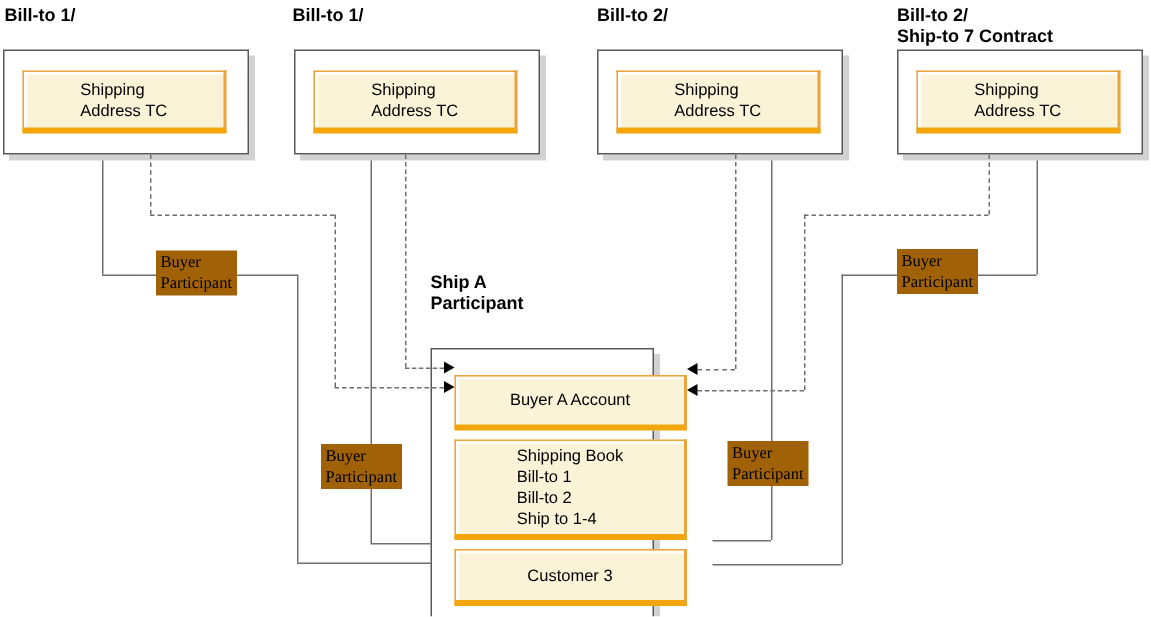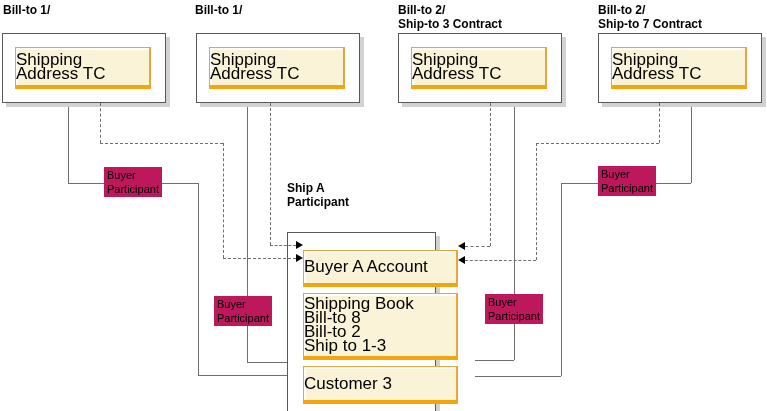--- a/index.html
+++ b/index.html
@@ -2,54 +2,54 @@
 <html><head>
 <meta charset="utf-8">
 <style>
   html,body{margin:0;padding:0;background:#fff;}
   #canvas{
     position:relative;width:767px;height:411px;background:#fff;
     font-family:"Liberation Sans", sans-serif;color:#000;overflow:hidden;
   }
   
   .title{position:absolute;font-size:12px;font-weight:bold;line-height:14px;white-space:pre;}
-  .bp-label{position:absolute;font-size:11px;line-height:14px;background:#be185d;padding:1px 3px;z-index:5;}
+  .bp-label{position:absolute;font-size:11px;line-height:14px;background:#a16207;padding:1px 3px;z-index:5;font-family:Liberation Serif, serif;}
   
   .obox{
     position:absolute;box-sizing:border-box;background:#fff;
     border:1px solid #58585a;box-shadow:4px 4px 0 #d2d2d2;z-index:2;
   }
   
   .ybox{
     position:absolute;box-sizing:border-box;background:#fbf3d7;
     border:1px solid #e9a43e;border-right:2px solid #e9a43e;border-bottom:4px solid #f2a60c;
     box-shadow:inset 2px 2px 0 rgba(255,255,255,0.8);
-    display:flex;align-items:center;
-    font-size:17px;line-height:14px;z-index:3;
+    display:flex;align-items:center;justify-content:center;
+    font-size:11px;line-height:14px;z-index:3;
   }
   .ybox .txt{text-align:left;}
   .ybox .ctr{text-align:center;}
   
   .lsh{position:absolute;height:1px;background:#6e6e6e;z-index:1;}  
   .lsv{position:absolute;width:1px;background:#6e6e6e;z-index:1;}   
   .ldh{position:absolute;height:0;border-top:1px dashed #6e6e6e;z-index:4;} 
   .ldv{position:absolute;width:0;border-left:1px dashed #6e6e6e;z-index:4;} 
   .arr-r{position:absolute;width:0;height:0;border-top:4px solid transparent;
          border-bottom:4px solid transparent;border-left:7px solid #000;z-index:6;}
   .arr-l{position:absolute;width:0;height:0;border-top:4px solid transparent;
          border-bottom:4px solid transparent;border-right:7px solid #000;z-index:6;}
 </style>
 </head>
 <body>
 
 <div id="canvas">
 
   <div class="title" style="left:3px;top:3px;"><span>Bill-to 1/</span><br></div>
   <div class="title" style="left:195px;top:3px;"><span>Bill-to 1/</span><br></div>
-  <div class="title" style="left:398px;top:3px;"><span>Bill-to 2/</span><br><span>Ship-to 3 Contract</span></div>
+  <div class="title" style="left:398px;top:3px;"><span>Bill-to 2/</span><br></div>
   <div class="title" style="left:598px;top:3px;"><span>Bill-to 2/</span><br><span>Ship-to 7 Contract</span></div>
 
   <div class="obox" style="left:2px;top:33px;width:164px;height:70px;">
     <div class="ybox" style="left:12px;top:13px;width:136px;height:42px;">
       <div class="txt"><span>Shipping</span><br><span>Address TC</span></div>
     </div>
   </div>
   <div class="obox" style="left:196px;top:33px;width:164px;height:70px;">
     <div class="ybox" style="left:12px;top:13px;width:136px;height:42px;">
       <div class="txt"><span>Shipping</span><br><span>Address TC</span></div>
@@ -68,23 +68,23 @@
 
   <div class="title" style="left:287px;top:181px;"><span>Ship A</span><br><span>Participant</span></div>
 
   <div class="obox" style="left:287px;top:232px;width:149px;height:188px;">
     <div class="ybox" style="left:15px;top:17px;width:155px;height:37px;">
       <div class="ctr">Buyer A Account</div>
     </div>
     <div class="ybox" style="left:15px;top:60px;width:155px;height:67px;">
       <div class="txt">
         <span>Shipping Book</span><br>
-        <span>Bill-to 8</span><br>
+        <span>Bill-to 1</span><br>
         <span>Bill-to 2</span><br>
-        <span>Ship to 1-3</span>
+        <span>Ship to 1-4</span>
       </div>
     </div>
     <div class="ybox" style="left:15px;top:133px;width:155px;height:38px;">
       <div class="ctr">Customer 3</div>
     </div>
   </div>
 
   <div class="lsv" style="left:68px;top:103px;height:80px;"></div>
   <div class="lsh" style="left:68px;top:183px;width:130px;"></div>
   <div class="lsv" style="left:198px;top:183px;height:192px;"></div>

